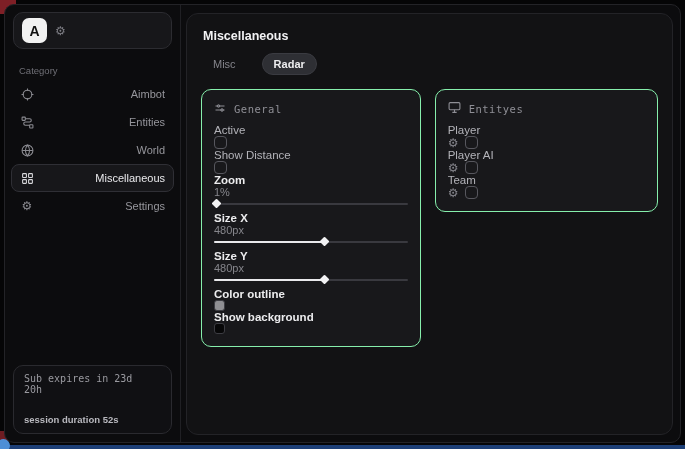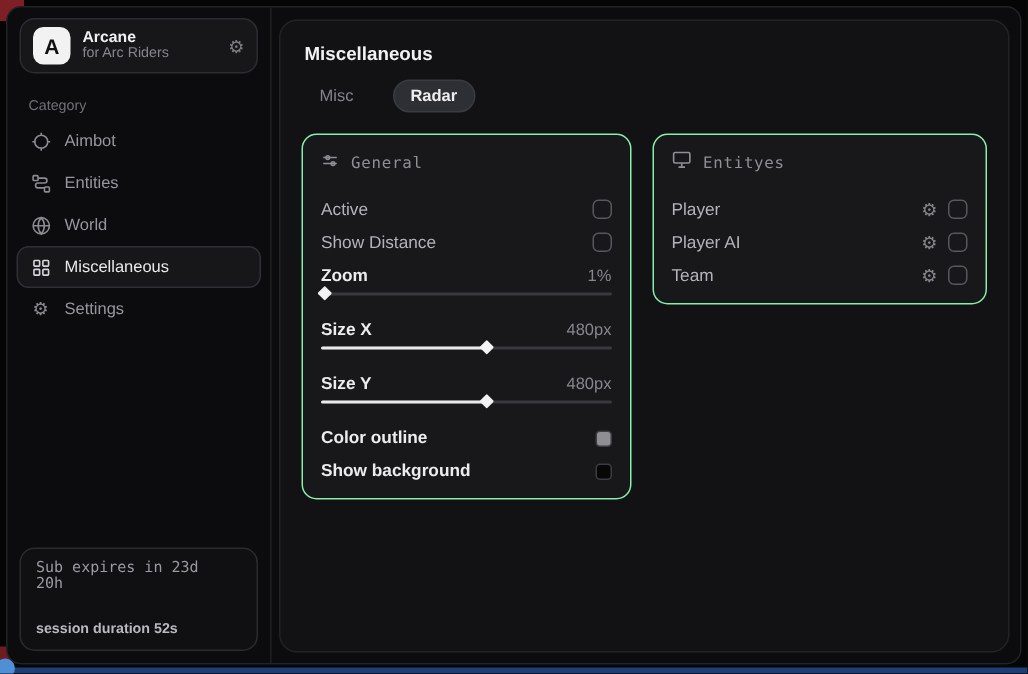--- a/index.html
+++ b/index.html
@@ -34,21 +34,21 @@
   .brand-text { flex:1; line-height:1.15; }
   .brand-title { color:#f0f0f2; font-size:10.5px; font-weight:bold; }
   .brand-sub { color:#86868c; font-size:9.5px; }
   .brand-gear { color:#7d7d84; font-size:12px; cursor:pointer; }
 
   .category-label { margin:16px 0 4px 14px; color:#6f6f76; font-size:9.5px; }
 
   .nav { margin:4px 6px 0 6px; }
   .nav-item {
     display:flex; align-items:center; gap:9px; height:28px; padding:0 8px;
-    color:#96969c; font-size:11px; border:1px solid transparent; border-radius:8px; cursor:pointer;
+    color:#96969c; font-size:11px; border:1px solid transparent; border-radius:8px; cursor:pointer;justify-content:space-between;
   }
   .nav-item .nico { width:14px; display:flex; justify-content:center; color:#8a8a90; }
   .nav-item svg { stroke:#8a8a90; }
   .nav-item.active { background:#17171a; border-color:#2f2f35; color:#e9e9ec; }
   .nav-item.active svg { stroke:#d6d6da; }
 
   .sub-card {
     position:absolute; left:8px; right:8px; bottom:8px; background:#101013;
     border:1px solid #2a2a2f; border-radius:10px; padding:7px 20px 8px 10px;
   }
@@ -66,21 +66,21 @@
   .tab.active { background:#2e2f34; border-color:#3a3b41; color:#eeeef0; font-weight:bold; }
 
   .panels { display:flex; align-items:flex-start; gap:14px; padding:14px 14px 0 14px; }
   .panel { background:#18181b; border:1px solid #86efac; border-radius:10px; padding:10px 12px 12px 12px; }
   .panel-general { width:234px; }
   .panel-entities { width:238px; }
   .panel-head { display:flex; align-items:center; gap:8px; color:#8f8f96; margin-bottom:6px; }
   .panel-head .ptitle { font-family:"DejaVu Sans Mono", monospace; font-size:10.5px; letter-spacing:.5px; }
   .panel-head svg { stroke:#8f8f96; }
 
-  .row { display:flex; align-items:flex-end; justify-content:space-between; min-height:22px; }
+  .row { display:flex; align-items:flex-start; justify-content:space-between; min-height:22px;flex-direction:column; }
   .row .lbl { font-size:11.5px; color:#b3b3b9; }
   .row .lbl.strong { color:#ececee; font-weight:bold; }
   .row .val { font-size:11px; color:#86868c; }
   .row-right { display:flex; align-items:center; gap:7px; }
 
   .checkbox { width:13px; height:13px; border:1.5px solid #57575e; border-radius:4px; background:transparent; cursor:pointer; }
   .gear-glyph { color:#84848b; font-size:12px; line-height:1; cursor:pointer; }
 
   .slider { position:relative; height:9px; margin:1px 0 4px 0; cursor:pointer; }
   .slider .track { position:absolute; left:0; right:0; top:4px; height:2px; background:#39393f; border-radius:2px; }
@@ -97,24 +97,20 @@
 <div class="bg-red-tl"></div>
 <div class="bg-red-bl"></div>
 <div class="taskbar-strip"></div>
 <div class="taskbar-dot"></div>
 
 <div class="window">
 
   <div class="sidebar">
     <div class="brand-card">
       <div class="logo">A</div>
-      <div class="brand-text">
-        <div class="brand-title">Arcane</div>
-        <div class="brand-sub">for Arc Riders</div>
-      </div>
       <div class="brand-gear">⚙</div>
     </div>
 
     <div class="category-label">Category</div>
 
     <div class="nav">
       <div class="nav-item">
         <span class="nico">
           <svg width="13" height="13" viewBox="0 0 24 24" fill="none" stroke-width="2">
               <circle cx="12" cy="12" r="8"></circle>

